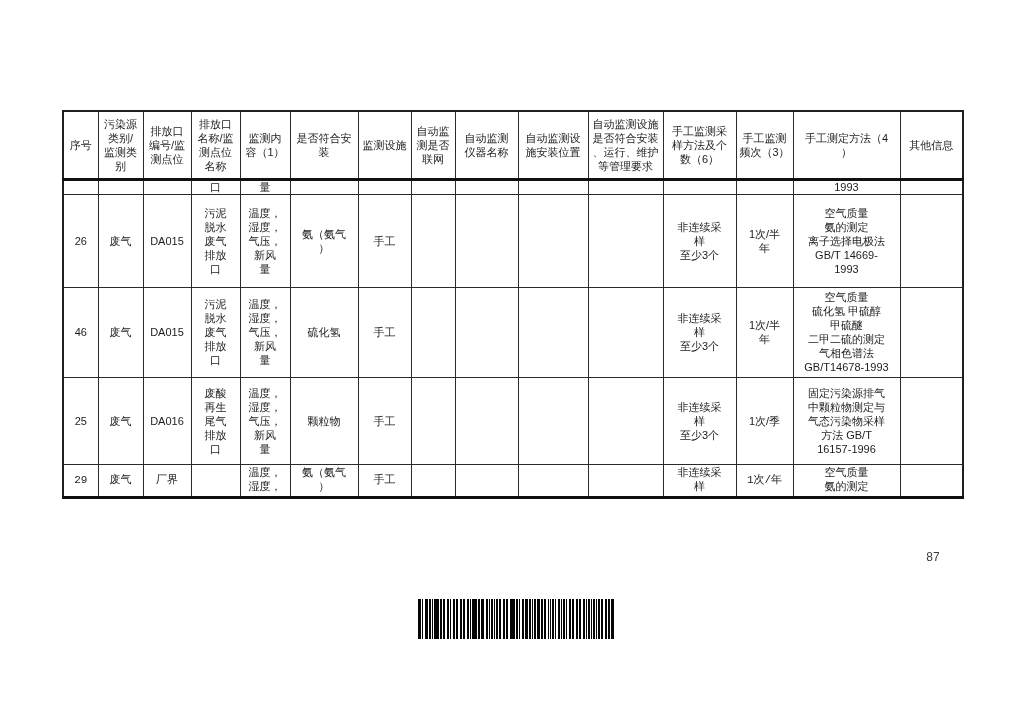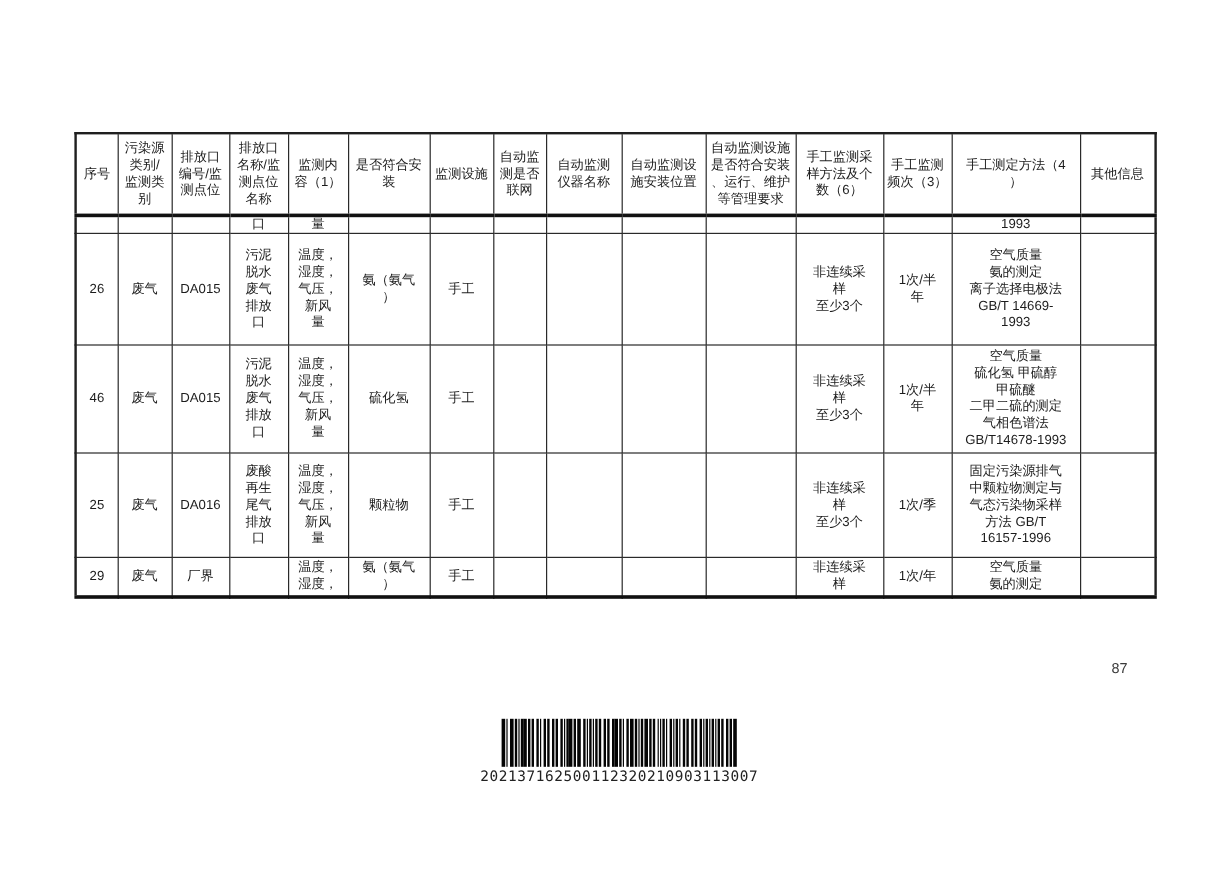--- a/index.html
+++ b/index.html
@@ -36,21 +36,21 @@
     border-bottom:3px solid #111;
     font-size:11px;
     line-height:14px;
   }
   tr.header-row{height:68px;}
   tr.cont-row{height:14px;}
   tr.cont-row td{line-height:13px;padding:0;}
   tr.row-26{height:93px;}
   tr.row-27{height:90px;}
   tr.row-28{height:87px;}
-  tr.row-29{height:33px;}
+  tr.row-29{height:33px;font-family:Liberation Mono, monospace;}
   .page-number{
     position:absolute;left:918px;top:550px;
     width:30px;text-align:center;
     font-size:12px;color:#3a3a3a;
   }
   .barcode{
     position:absolute;left:418px;top:599px;width:196px;height:57px;
   }
   .barcode-bars{
     display:flex;align-items:stretch;
@@ -390,14 +390,13 @@
       <span class="bar" style="flex-grow: 2;"></span>
       <span class="gap" style="flex-grow: 1;"></span>
       <span class="bar" style="flex-grow: 2;"></span>
       <span class="gap" style="flex-grow: 2;"></span>
       <span class="bar" style="flex-grow: 2;"></span>
       <span class="gap" style="flex-grow: 1;"></span>
       <span class="bar" style="flex-grow: 2;"></span>
       <span class="gap" style="flex-grow: 1;"></span>
       <span class="bar" style="flex-grow: 3;"></span>
     </div>
-  <div class="barcode-digits">202137162500112320210903113007</div>
 </div>
 
 </body></html>

